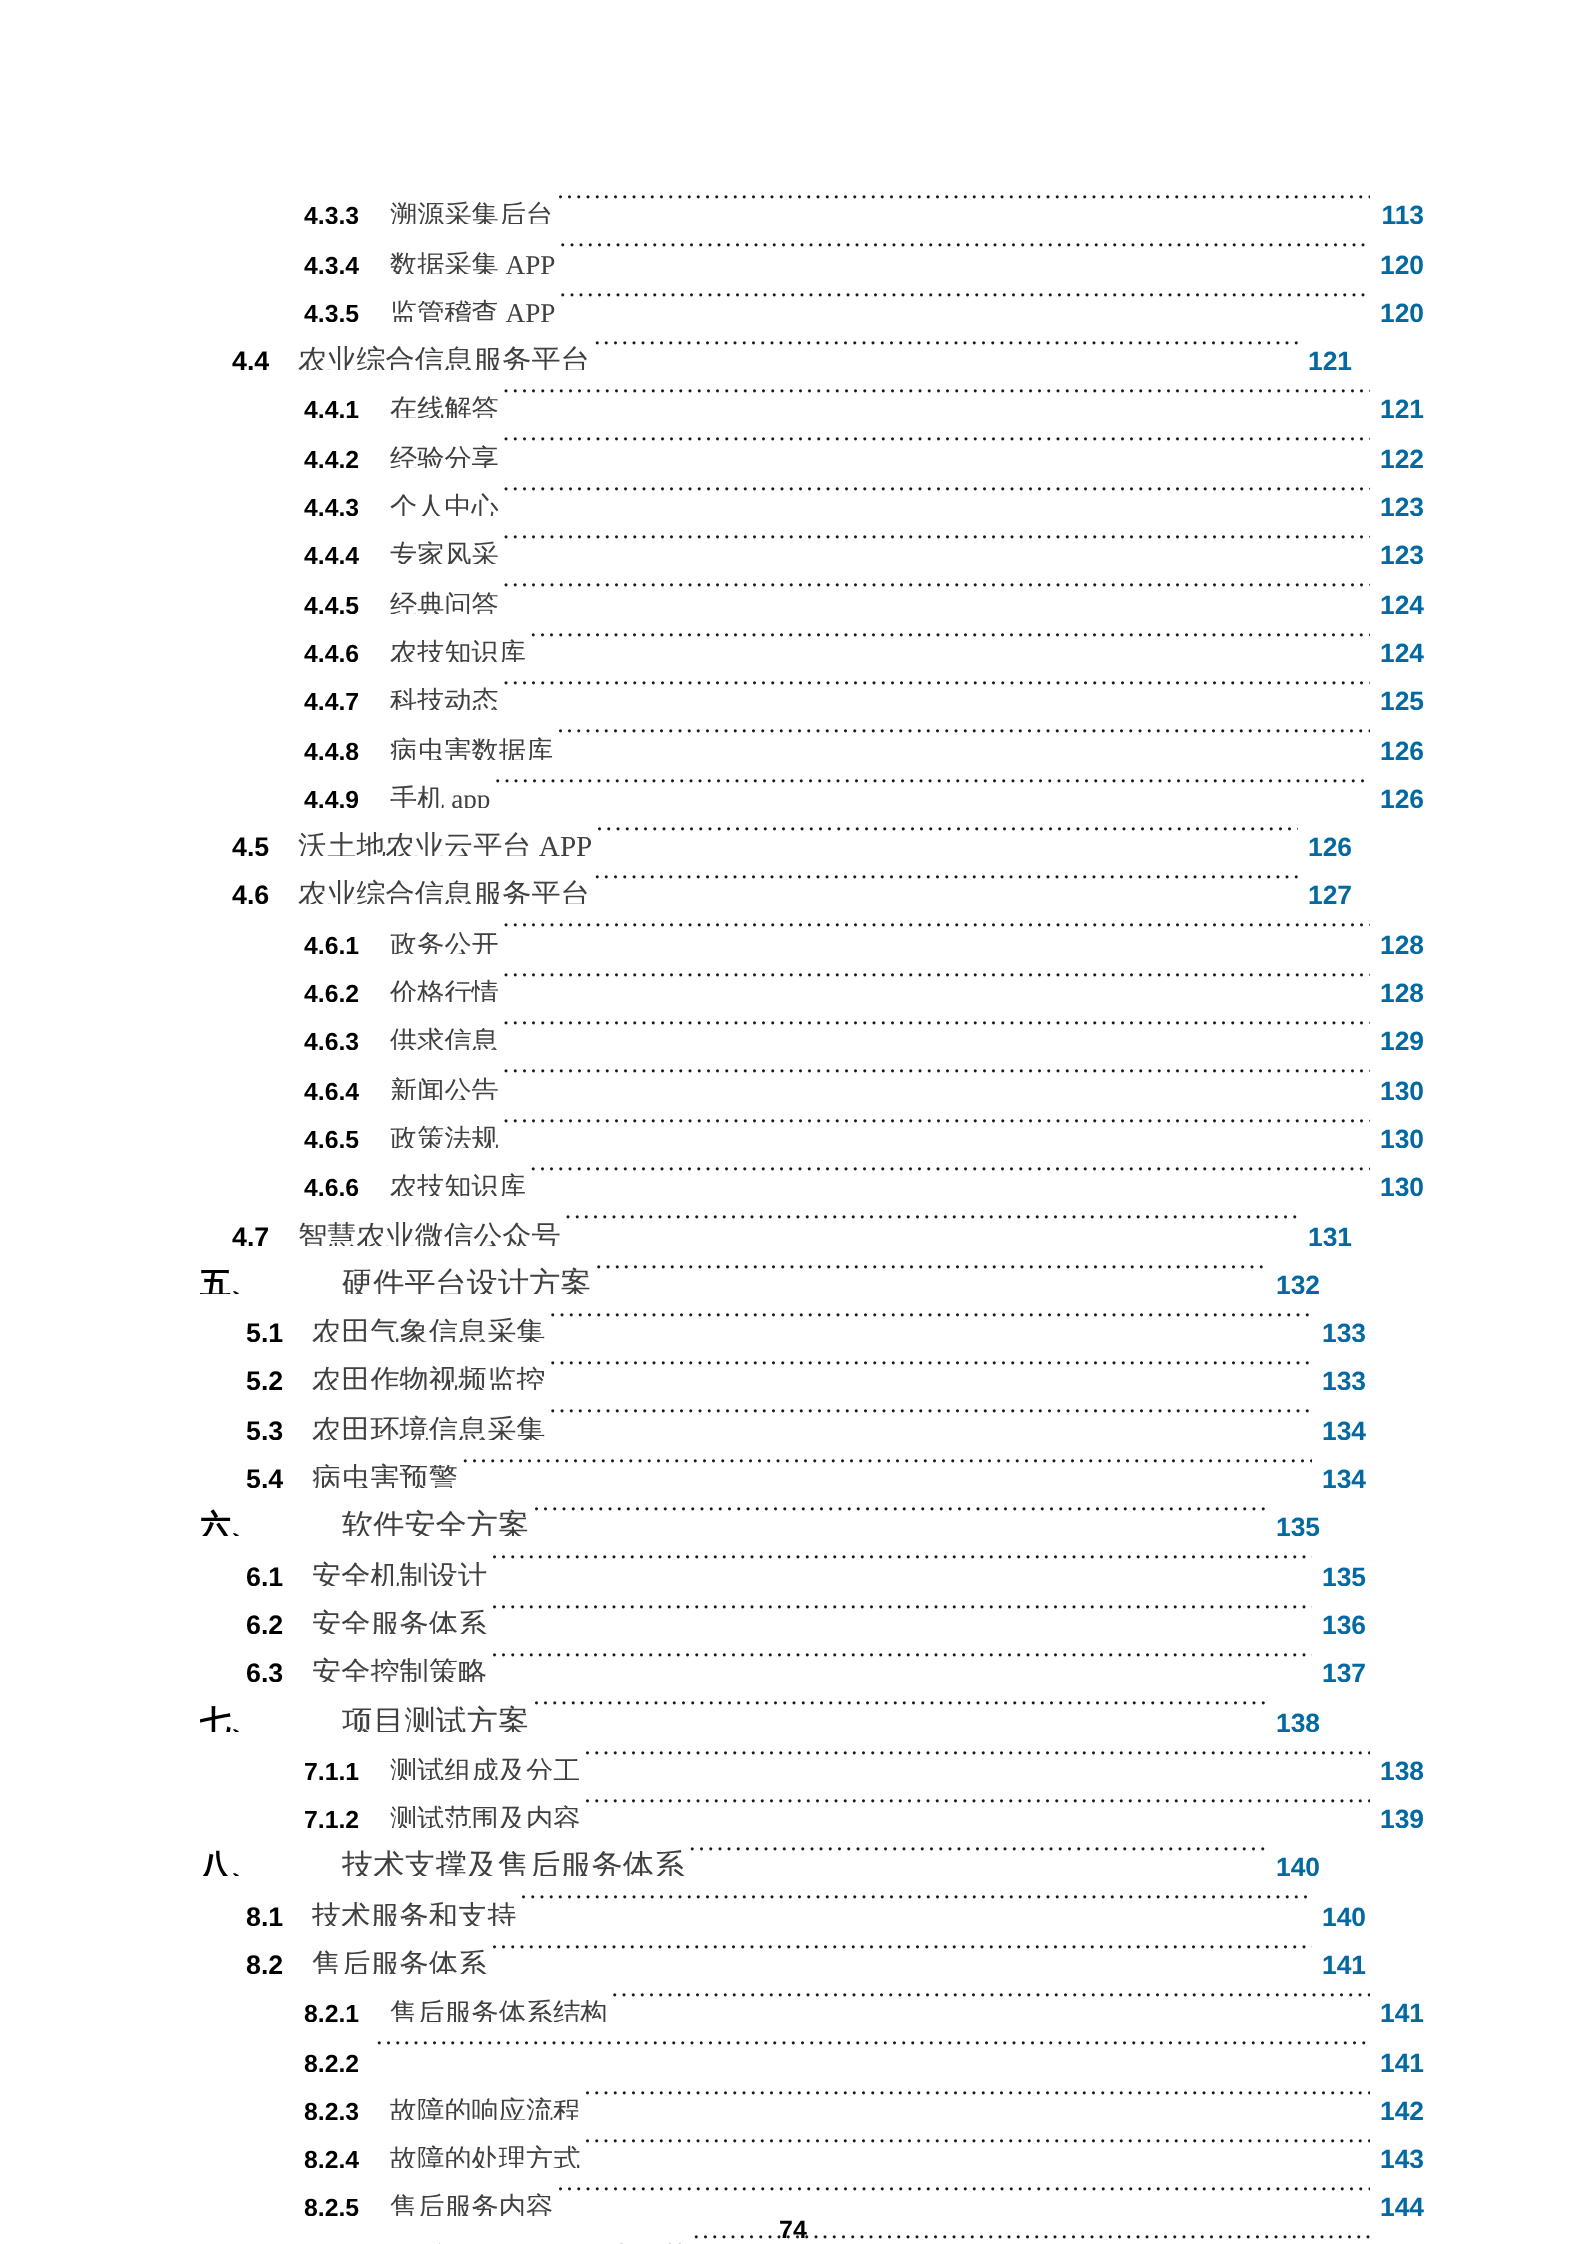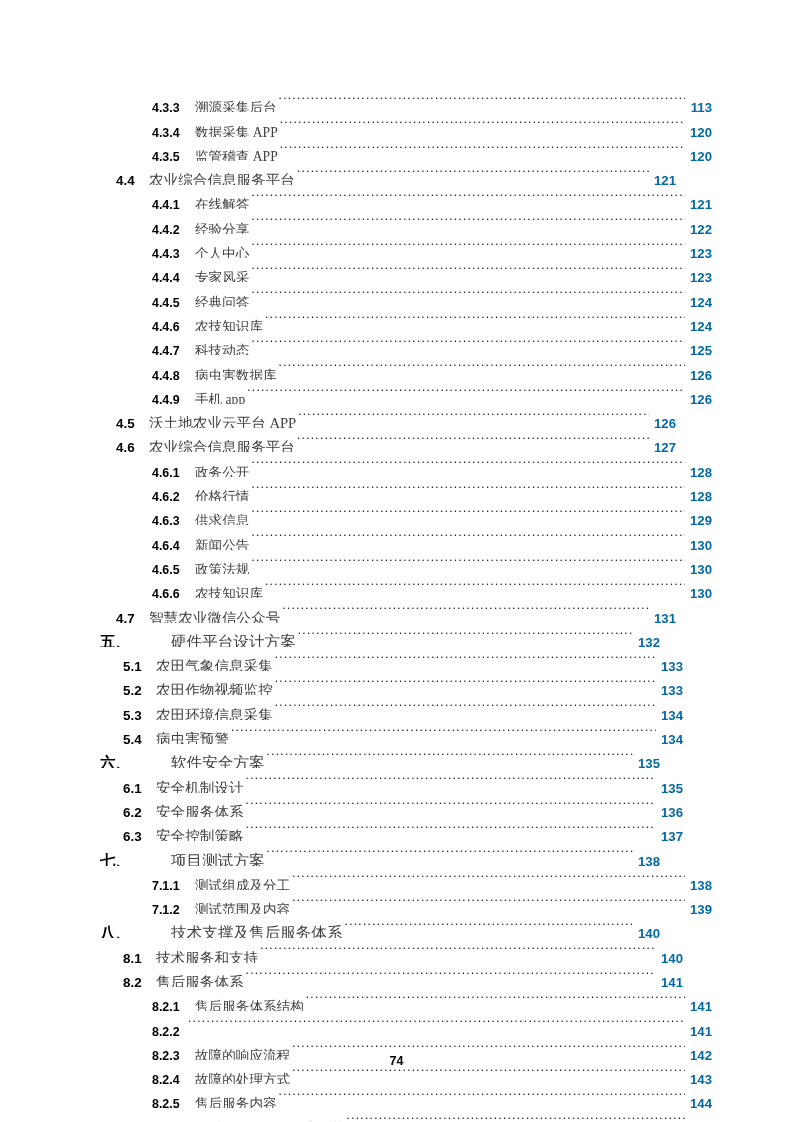--- a/index.html
+++ b/index.html
@@ -109,21 +109,21 @@
     color: #0369a1;
     flex: 0 0 auto;
     text-align: right;
     min-width: 27px;
     padding-left: 0px;
   }
 
   #page-number {
     position: absolute;
     left: 0;
-    top: 1054px;
+    top: 1108px;
     width: 793px;
     text-align: center;
     font-family: "Liberation Sans", "DejaVu Sans", sans-serif;
     font-weight: bold;
     font-size: 12.5px;
     color: #000000;
   }
 </style>
 </head>
 <body>

